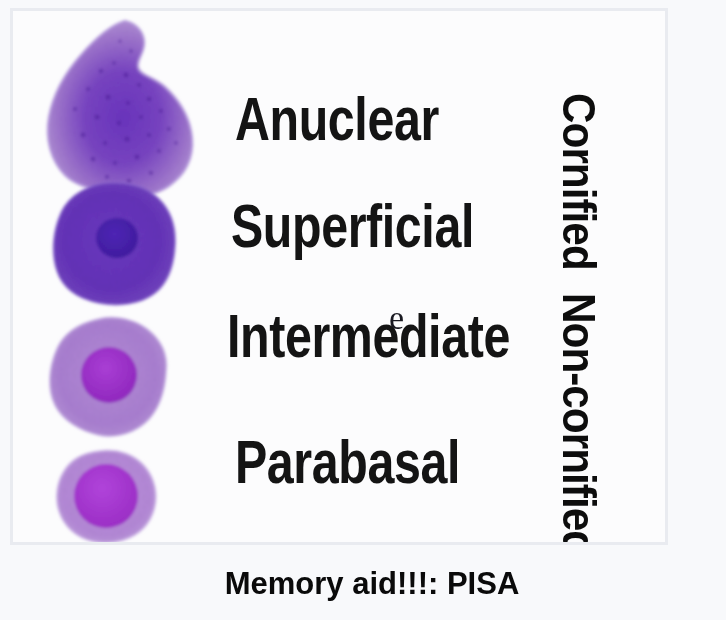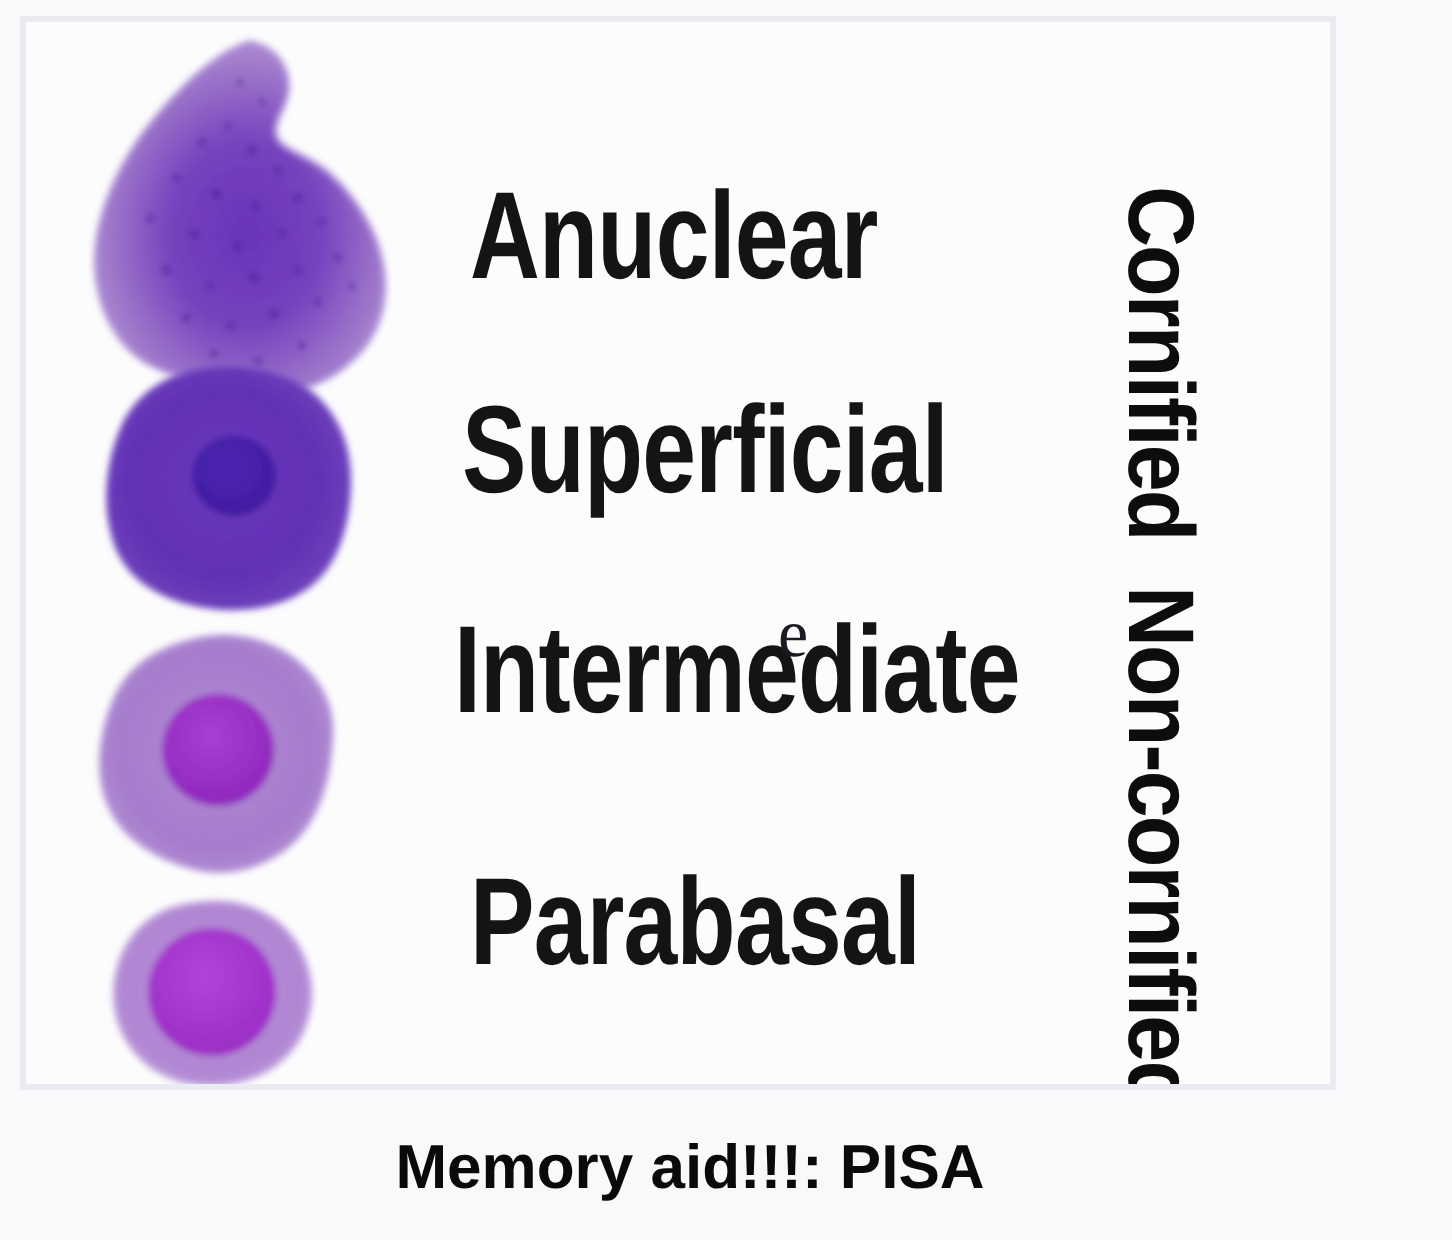--- a/index.html
+++ b/index.html
@@ -103,20 +103,21 @@
     position: absolute;
     left: 0;
     top: 566px;
     width: 690px;
     text-align: center;
     font-family: "Liberation Sans", sans-serif;
     font-weight: bold;
     font-size: 31px;
     color: #0a0a0a;
     letter-spacing: 0px;
+    padding-left: 27px;
   }
 </style>
 </head>
 <body>
 
 <div id="figure-frame">
   <div id="figure-inner">
 
     <div class="cell-art">
       <svg width="230" height="537" viewBox="0 0 230 537" aria-hidden="true">

